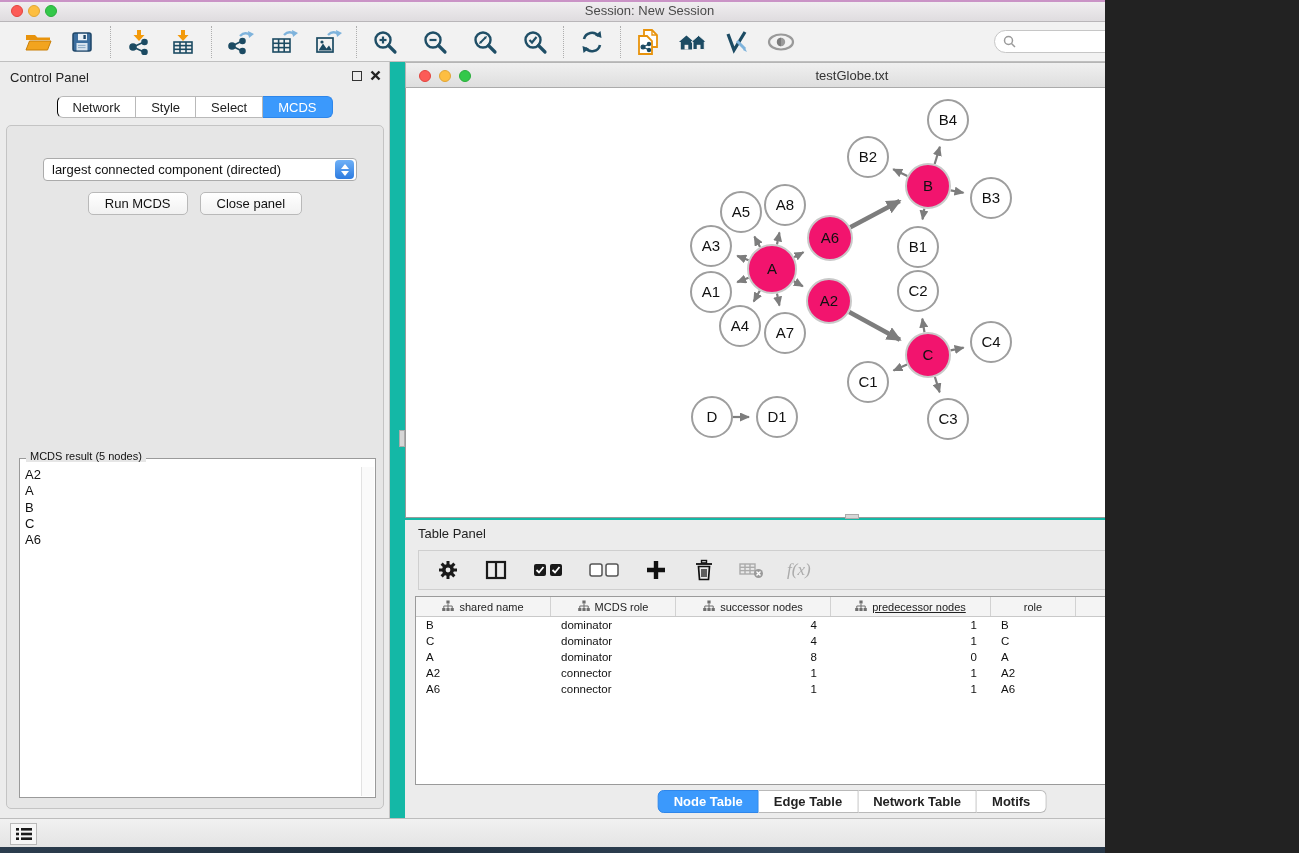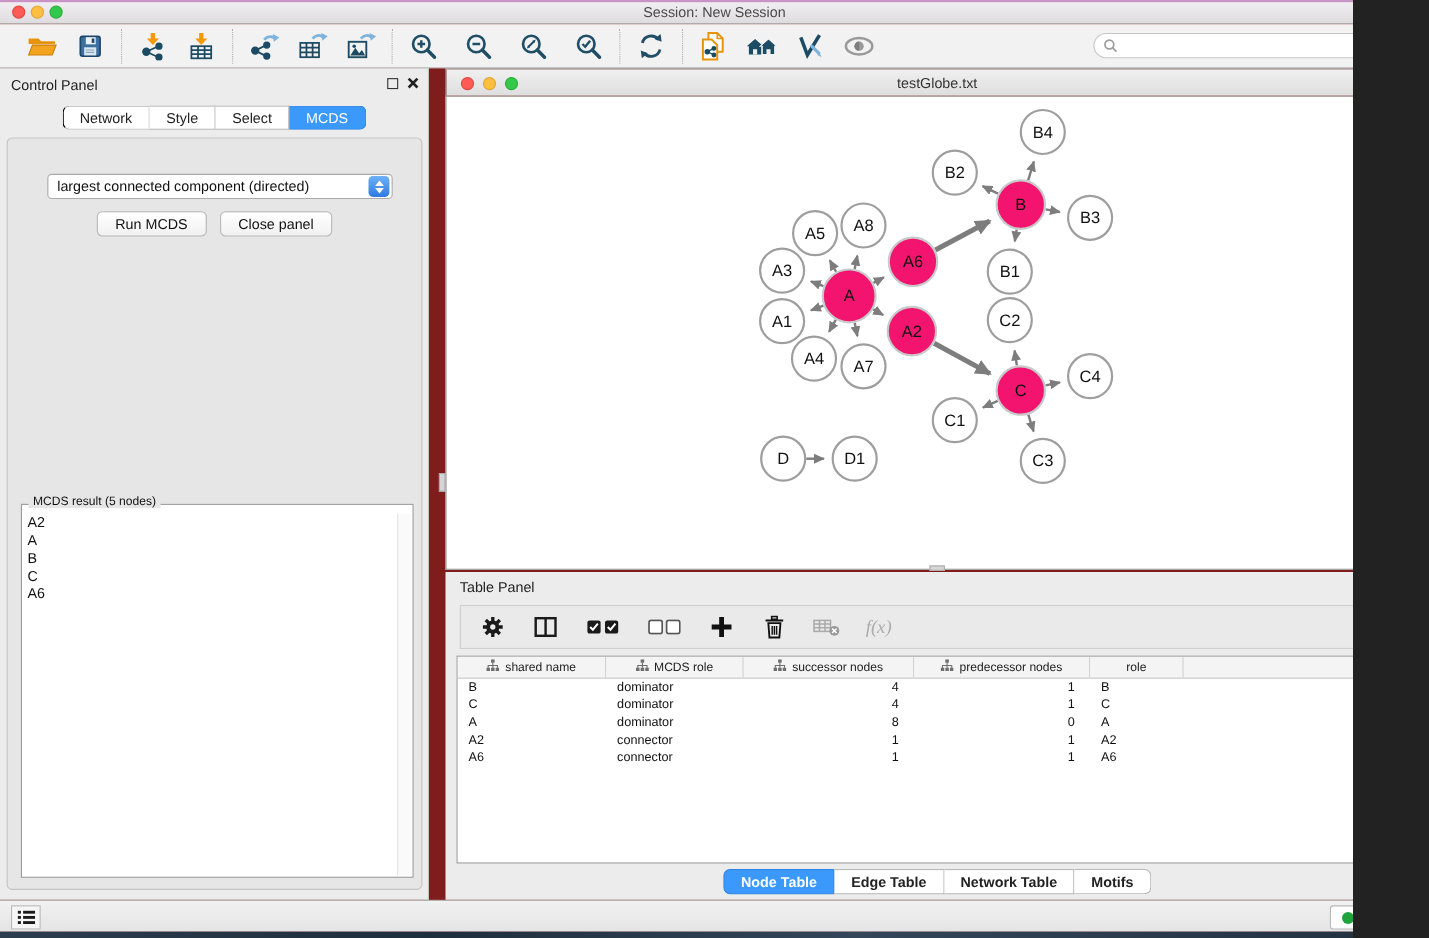--- a/index.html
+++ b/index.html
@@ -1,17 +1,17 @@
 <!DOCTYPE html>
 <html><head>
 <meta charset="utf-8">
 <style>
   html,body{margin:0;padding:0;background:#222;}
   *{box-sizing:border-box;font-family:"Liberation Sans",sans-serif;}
-  .app{position:relative;width:1230px;height:853px;background:#7f1d1d;overflow:hidden;}
+  .app{position:relative;width:1105px;height:853px;background:#14b8a6;overflow:hidden;}
 
   
   .titlebar{position:absolute;left:0;top:0;width:1299px;height:22px;
     background:linear-gradient(#F2F0F2,#DFDCDF);border-bottom:1px solid #B9B6B9;}
   .titlebar .purple-line{position:absolute;left:0;top:0;width:100%;height:2px;background:#CA93C6;}
   .tl{position:absolute;top:5px;width:12px;height:12px;border-radius:50%;}
   .tl.red{background:#FC5B57;border:1px solid #E2443E;}
   .tl.yel{background:#FDBE41;border:1px solid #E0A535;}
   .tl.grn{background:#34C84A;border:1px solid #2AAD3C;}
   .titlebar .title{position:absolute;left:0;right:0;top:3px;text-align:center;font-size:13px;color:#4A4A4A;}
@@ -575,21 +575,21 @@
                   <rect x="0.2" y="8" width="3.2" height="3"></rect>
                   <rect x="4.4" y="8" width="3.2" height="3"></rect>
                   <rect x="8.6" y="8" width="3.2" height="3"></rect>
                 </g>
                 <g stroke="#6E6E6E" stroke-width="1" fill="none">
                   <path d="M6 3.5v2.5M1.8 8V6h8.4v2M6 6v2"></path>
                 </g>
               </svg></span>
             <span>successor nodes</span>
           </div>
-          <div class="th" style="width: 160px;">
+          <div class="th" style="width: 160px; text-decoration: underline;">
             <span><svg width="12" height="12" viewBox="0 0 12 12">
                 <g fill="#6E6E6E">
                   <rect x="4.4" y="0.5" width="3.2" height="3"></rect>
                   <rect x="0.2" y="8" width="3.2" height="3"></rect>
                   <rect x="4.4" y="8" width="3.2" height="3"></rect>
                   <rect x="8.6" y="8" width="3.2" height="3"></rect>
                 </g>
                 <g stroke="#6E6E6E" stroke-width="1" fill="none">
                   <path d="M6 3.5v2.5M1.8 8V6h8.4v2M6 6v2"></path>
                 </g>

